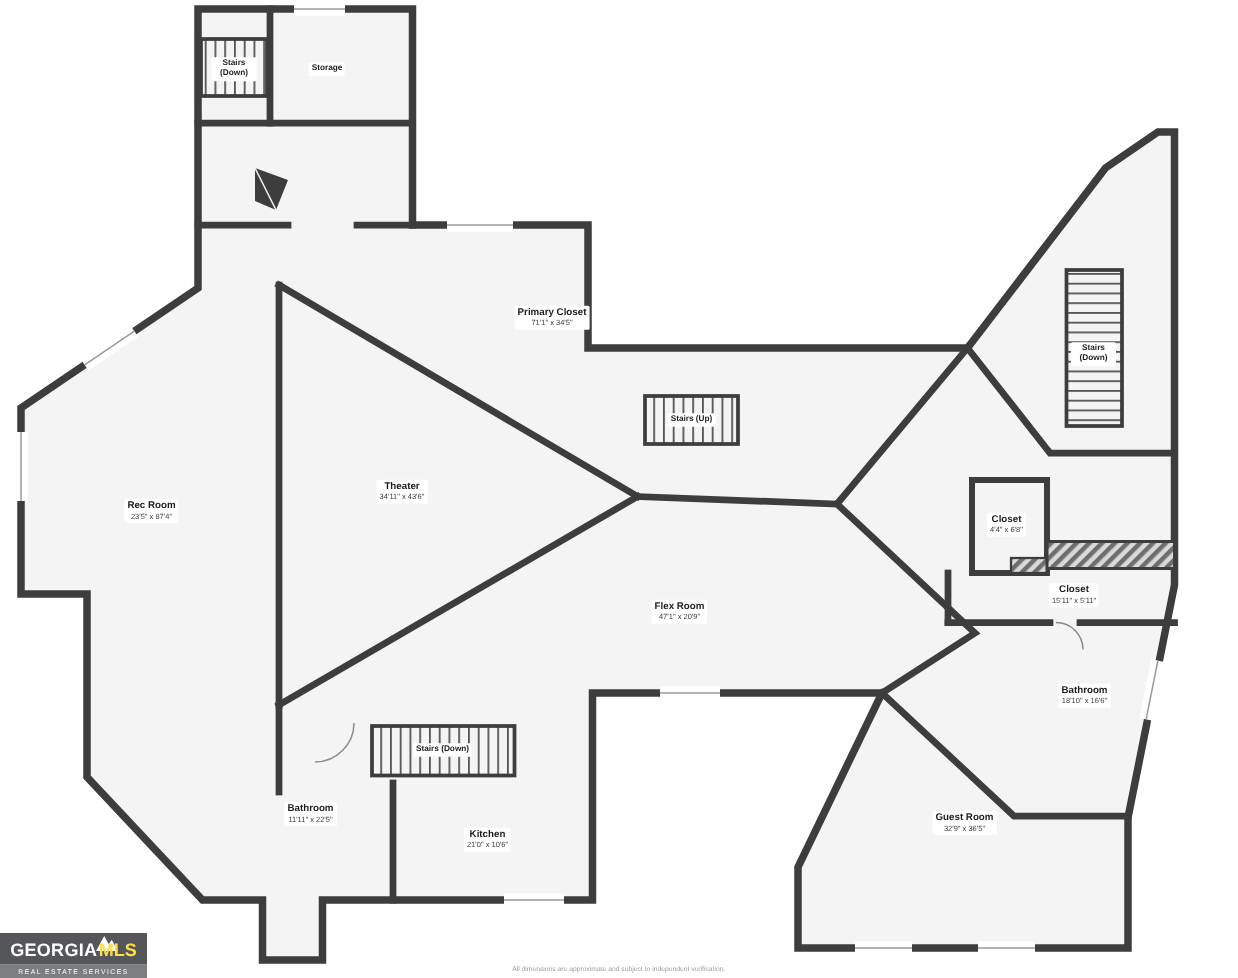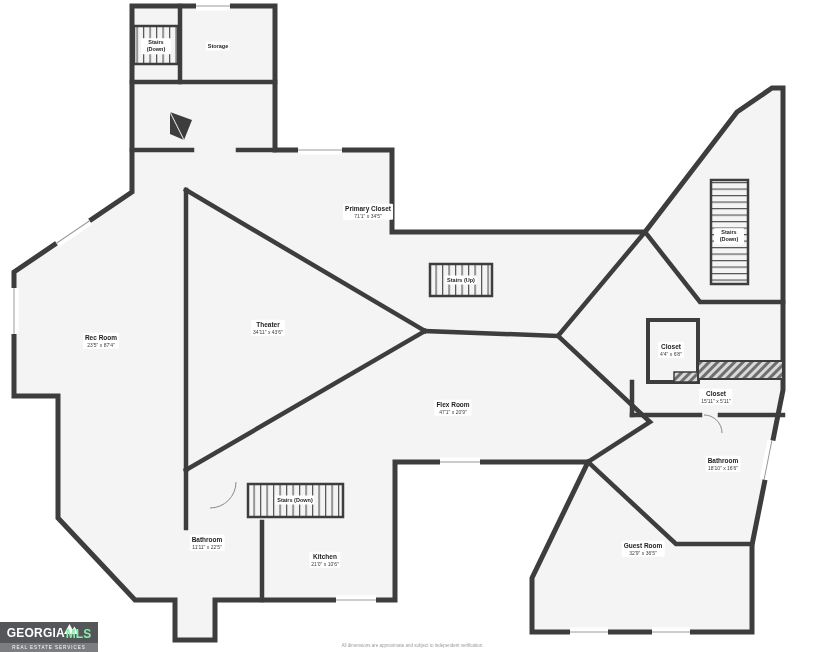--- a/index.html
+++ b/index.html
@@ -16,21 +16,21 @@
   .room-name{display:block;font-size:6.5px;font-weight:bold;color:#1d1d1d;white-space:nowrap;}
   .room-dims{display:block;font-size:5px;color:#3c3c3c;white-space:nowrap;}
   .room-label.narrow .room-name{white-space:normal;width:26px;font-size:5.5px;}
   .room-label.small .room-name{font-size:5.5px;}
   
   .logo{position:absolute;left:0;bottom:0;width:98px;z-index:5;}
   .logo-main{height:21px;background:#55565a;display:flex;align-items:center;justify-content:center;position:relative;}
   .logo-georgia{color:#ffffff;font-weight:bold;font-size:12px;letter-spacing:0.2px;}
   .logo-mls-wrap{position:relative;display:inline-block;margin-left:1px;}
   .logo-mountain{position:absolute;left:-3px;top:-2px;}
-  .logo-mls{position:relative;color:#86efac;font-weight:bold;font-size:12px;}
+  .logo-mls{position:relative;color:#fde047;font-weight:bold;font-size:12px;}
   .logo-tagline{height:9px;background:#7b7d80;color:#ffffff;font-size:4.5px;letter-spacing:1px;
     display:flex;align-items:center;justify-content:center;}
   .disclaimer{
     position:absolute;left:50%;bottom:4px;transform:translateX(-50%);
     font-size:4.5px;color:#9b9b9b;white-space:nowrap;
   }
 </style>
 </head>
 <body>
 

